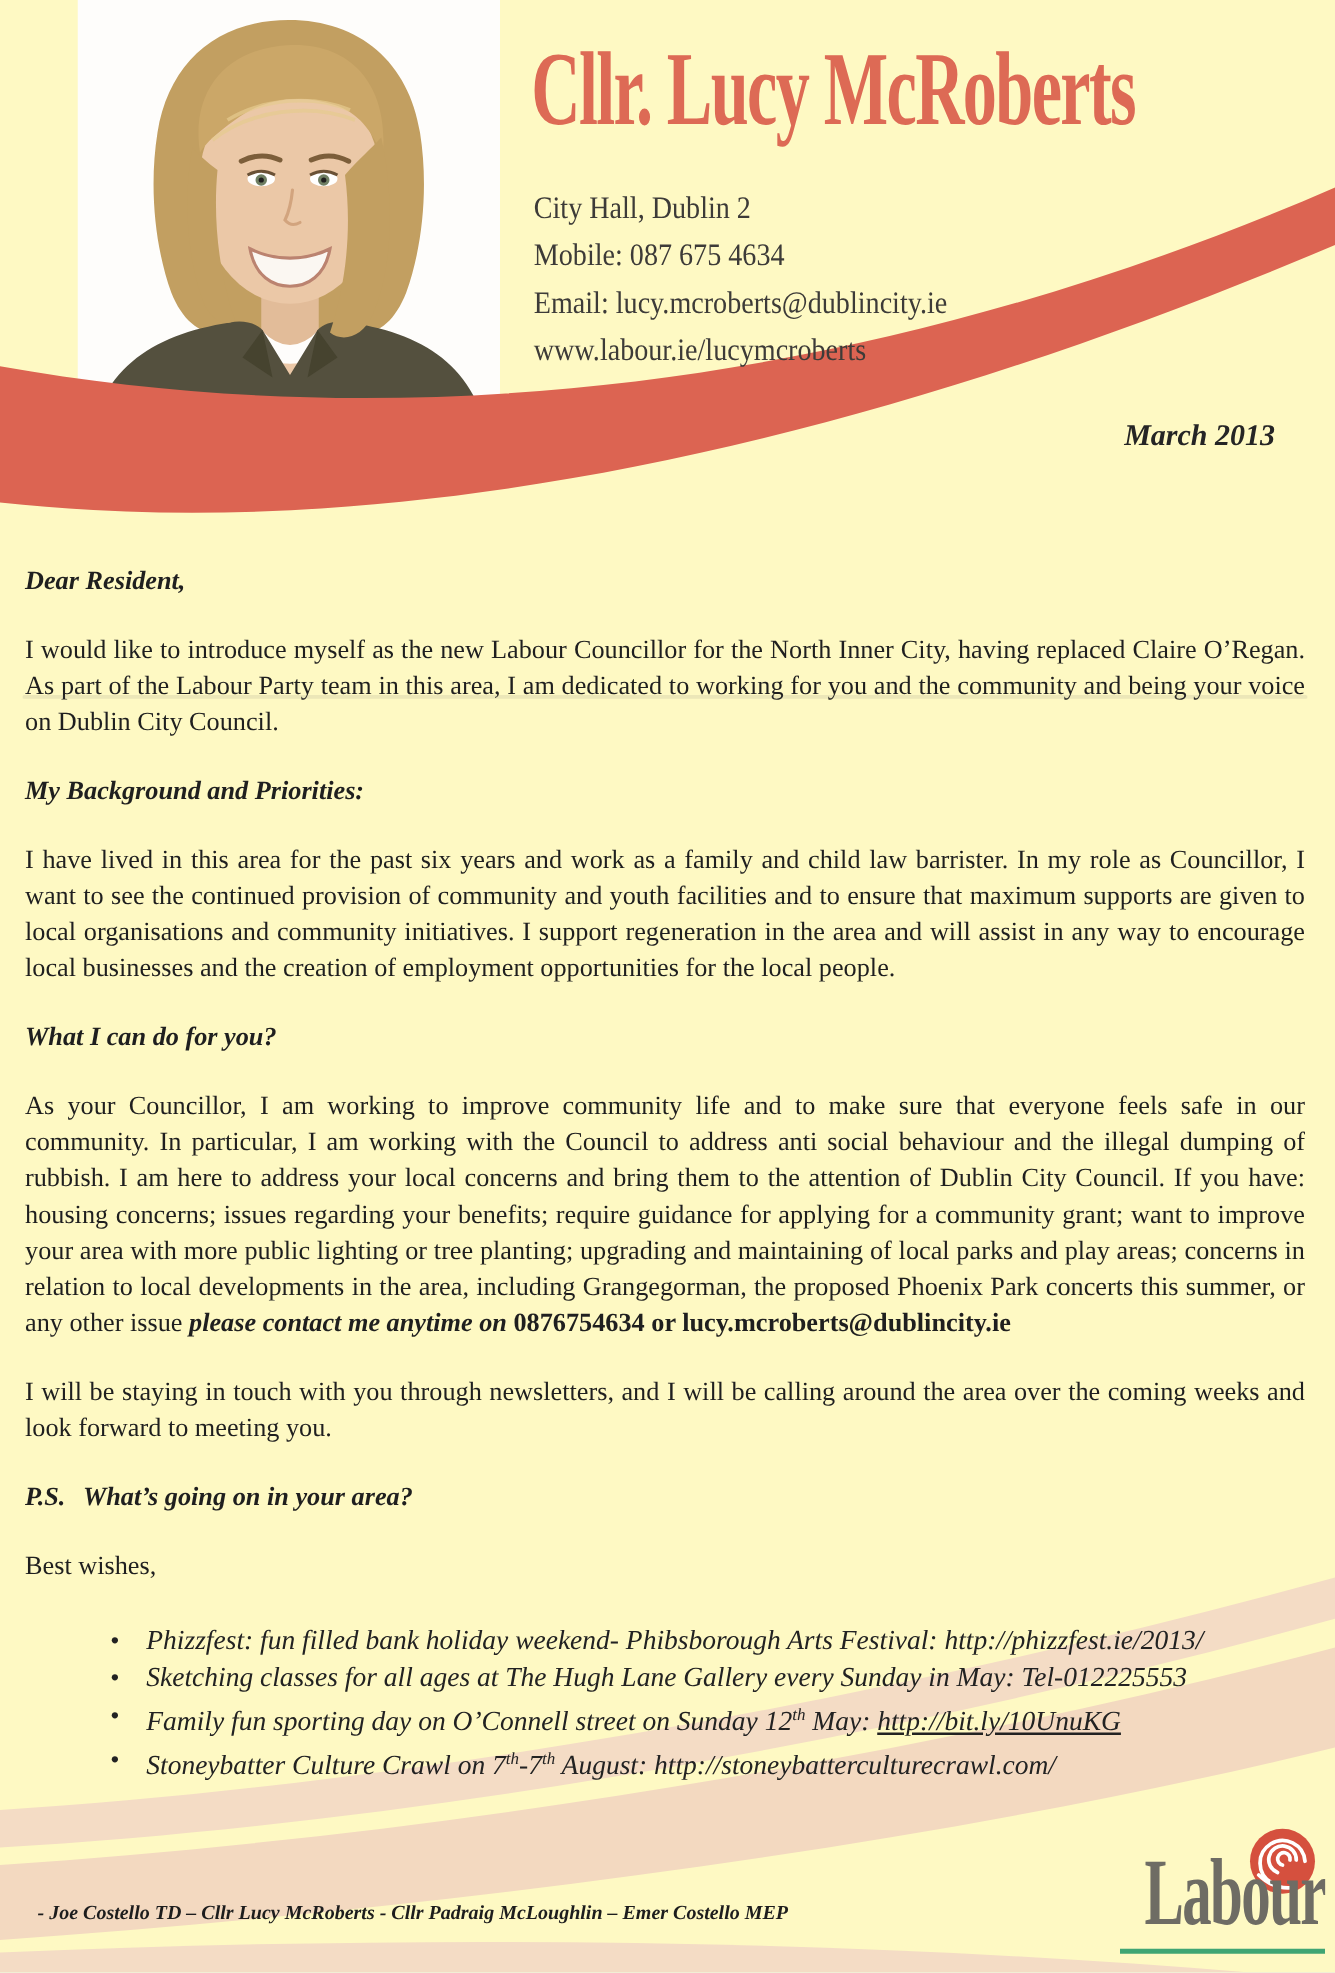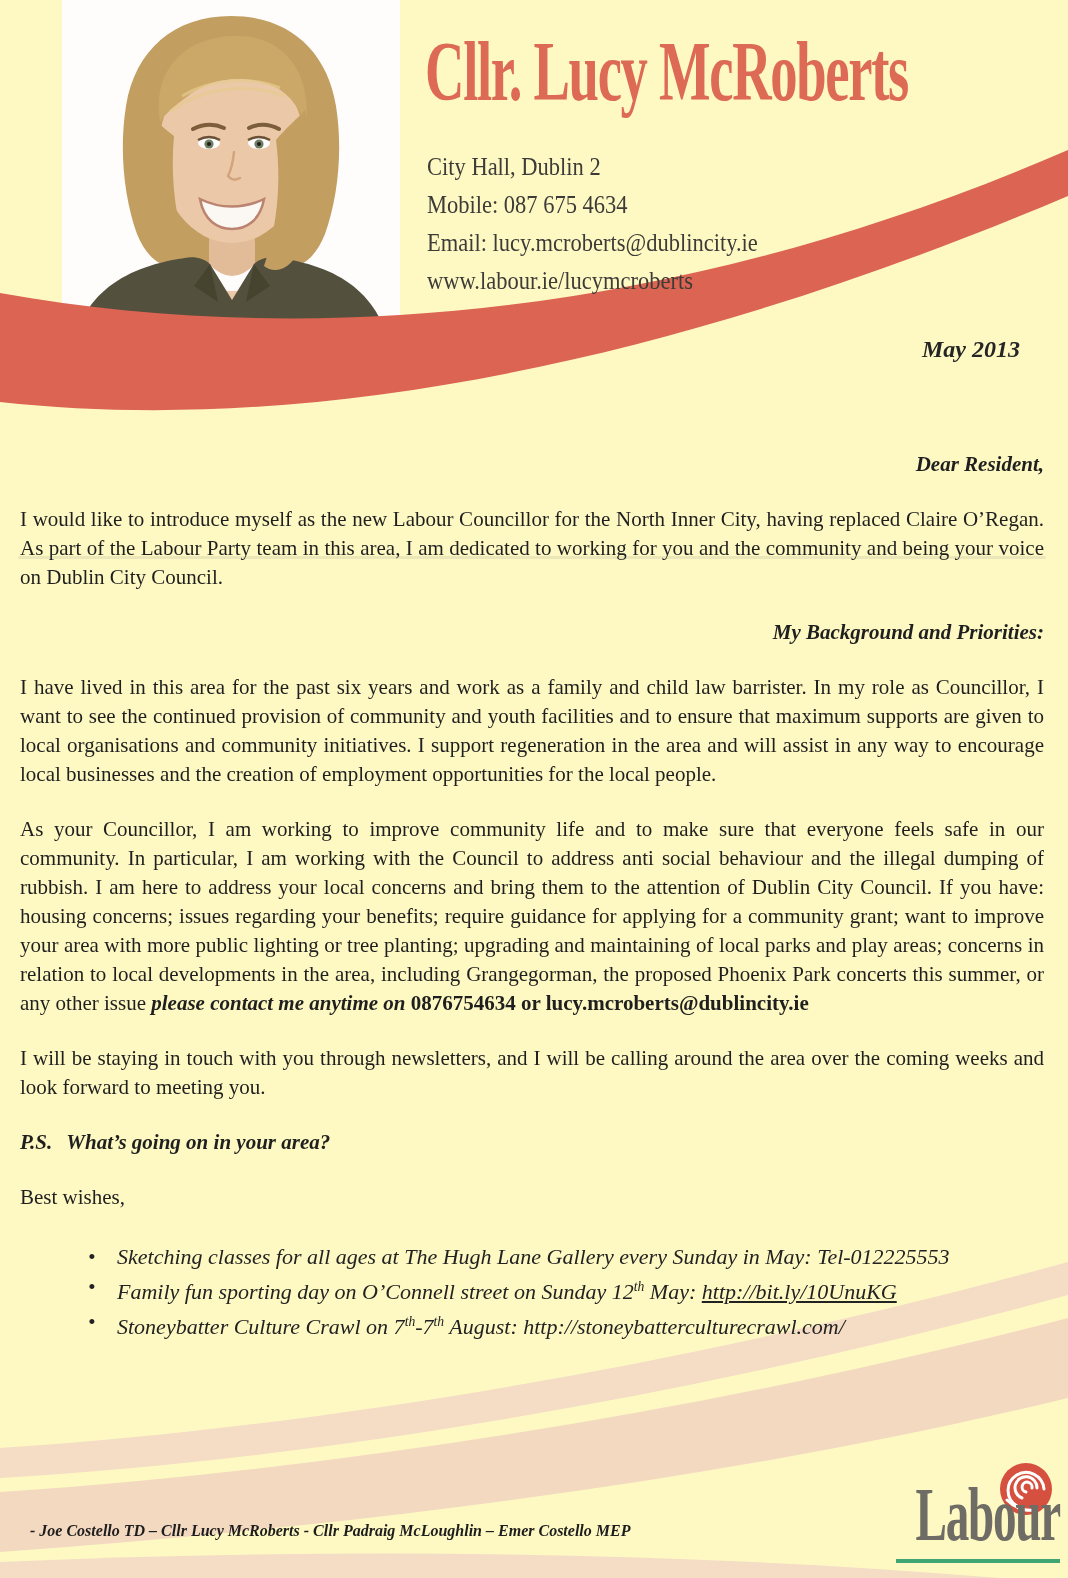--- a/index.html
+++ b/index.html
@@ -28,21 +28,21 @@
     position:absolute;top:336px;right:48px;z-index:3;
     font-size:24px;font-weight:bold;font-style:italic;color:#252525;
   }
   
   .letter{
     position:absolute;left:0;top:450px;width:1068px;box-sizing:border-box;
     padding:0 24px 0 20px;font-size:21px;line-height:29px;z-index:3;
   }
   .letter p{margin:0 0 26px;}
   .para{text-align:justify;}
-  .lh{font-weight:bold;font-style:italic;text-align:right;}
+  .lh{font-weight:bold;font-style:italic;}
   .bi{font-weight:bold;font-style:italic;}
   .b{font-weight:bold;}
   .ps-label{font-weight:bold;font-style:italic;margin-right:14px;}
   .events{list-style:none;margin:30px 0 0;padding:0 0 0 66px;}
   .events li{
     position:relative;padding-left:31px;line-height:30px;
     font-style:italic;font-size:22px;color:#222;
   }
   .events li::before{content:"\2022";position:absolute;left:2px;top:0;font-size:21px;}
   .events sup{font-size:.62em;}
@@ -113,34 +113,36 @@
 
   <div class="header-block">
     <h1 class="title">Cllr. Lucy McRoberts</h1>
   </div>
   <div class="contact">
     <div>City Hall, Dublin 2</div>
     <div>Mobile: 087 675 4634</div>
     <div>Email: lucy.mcroberts@dublincity.ie</div>
     <div>www.labour.ie/lucymcroberts</div>
   </div>
-  <div class="date">May 2013</div>
+  <div class="date">March 2013</div>
 
   <div class="smudge"></div>
 
   <div class="letter">
     <p class="lh">Dear Resident,</p>
     <p class="para">I would like to introduce myself as the new Labour Councillor for the North Inner City, having replaced Claire O’Regan. As part of the Labour Party team in this area, I am dedicated to working for you and the community and being your voice on Dublin City Council.</p>
     <p class="lh">My Background and Priorities:</p>
     <p class="para">I have lived in this area for the past six years and work as a family and child law barrister. In my role as Councillor, I want to see the continued provision of community and youth facilities and to ensure that maximum supports are given to local organisations and community initiatives. I support regeneration in the area and will assist in any way to encourage local businesses and the creation of employment opportunities for the local people.</p>
+    <p class="lh">What I can do for you?</p>
     <p class="para"><span>As your Councillor, I am working to improve community life and to make sure that everyone feels safe in our community. In particular, I am working with the Council to address anti social behaviour and the illegal dumping of rubbish. I am here to address your local concerns and bring them to the attention of Dublin City Council. If you have: housing concerns; issues regarding your benefits; require guidance for applying for a community grant; want to improve your area with more public lighting or tree planting; upgrading and maintaining of local parks and play areas; concerns in relation to local developments in the area, including Grangegorman, the proposed Phoenix Park concerts this summer, or any other issue </span><span class="bi">please contact me anytime on </span><span class="b">0876754634 or lucy.mcroberts@dublincity.ie</span></p>
     <p class="para">I will be staying in touch with you through newsletters, and I will be calling around the area over the coming weeks and look forward to meeting you.</p>
     <p><span class="ps-label">P.S.</span><span class="lh">What’s going on in your area?</span></p>
     <p>Best wishes,</p>
     <ul class="events">
+        <li><span>Phizzfest: fun filled bank holiday weekend- Phibsborough Arts Festival: http://phizzfest.ie/2013/</span></li>
         <li><span>Sketching classes for all ages at The Hugh Lane Gallery every Sunday in May: Tel-012225553</span></li>
         <li><span>Family fun sporting day on O’Connell street on Sunday 12</span><sup>th</sup><span> May: </span><span style="text-decoration: underline;">http://bit.ly/10UnuKG</span></li>
         <li><span>Stoneybatter Culture Crawl on 7</span><sup>th</sup><span>-7</span><sup>th</sup><span> August: http://stoneybatterculturecrawl.com/</span></li>
       </ul>
   </div>
 
   <div class="footer-names">- Joe Costello TD – Cllr Lucy McRoberts - Cllr Padraig McLoughlin – Emer Costello MEP</div>
 
   <div class="labour-logo">
     <svg class="labour-rose" viewBox="0 0 58 58">

